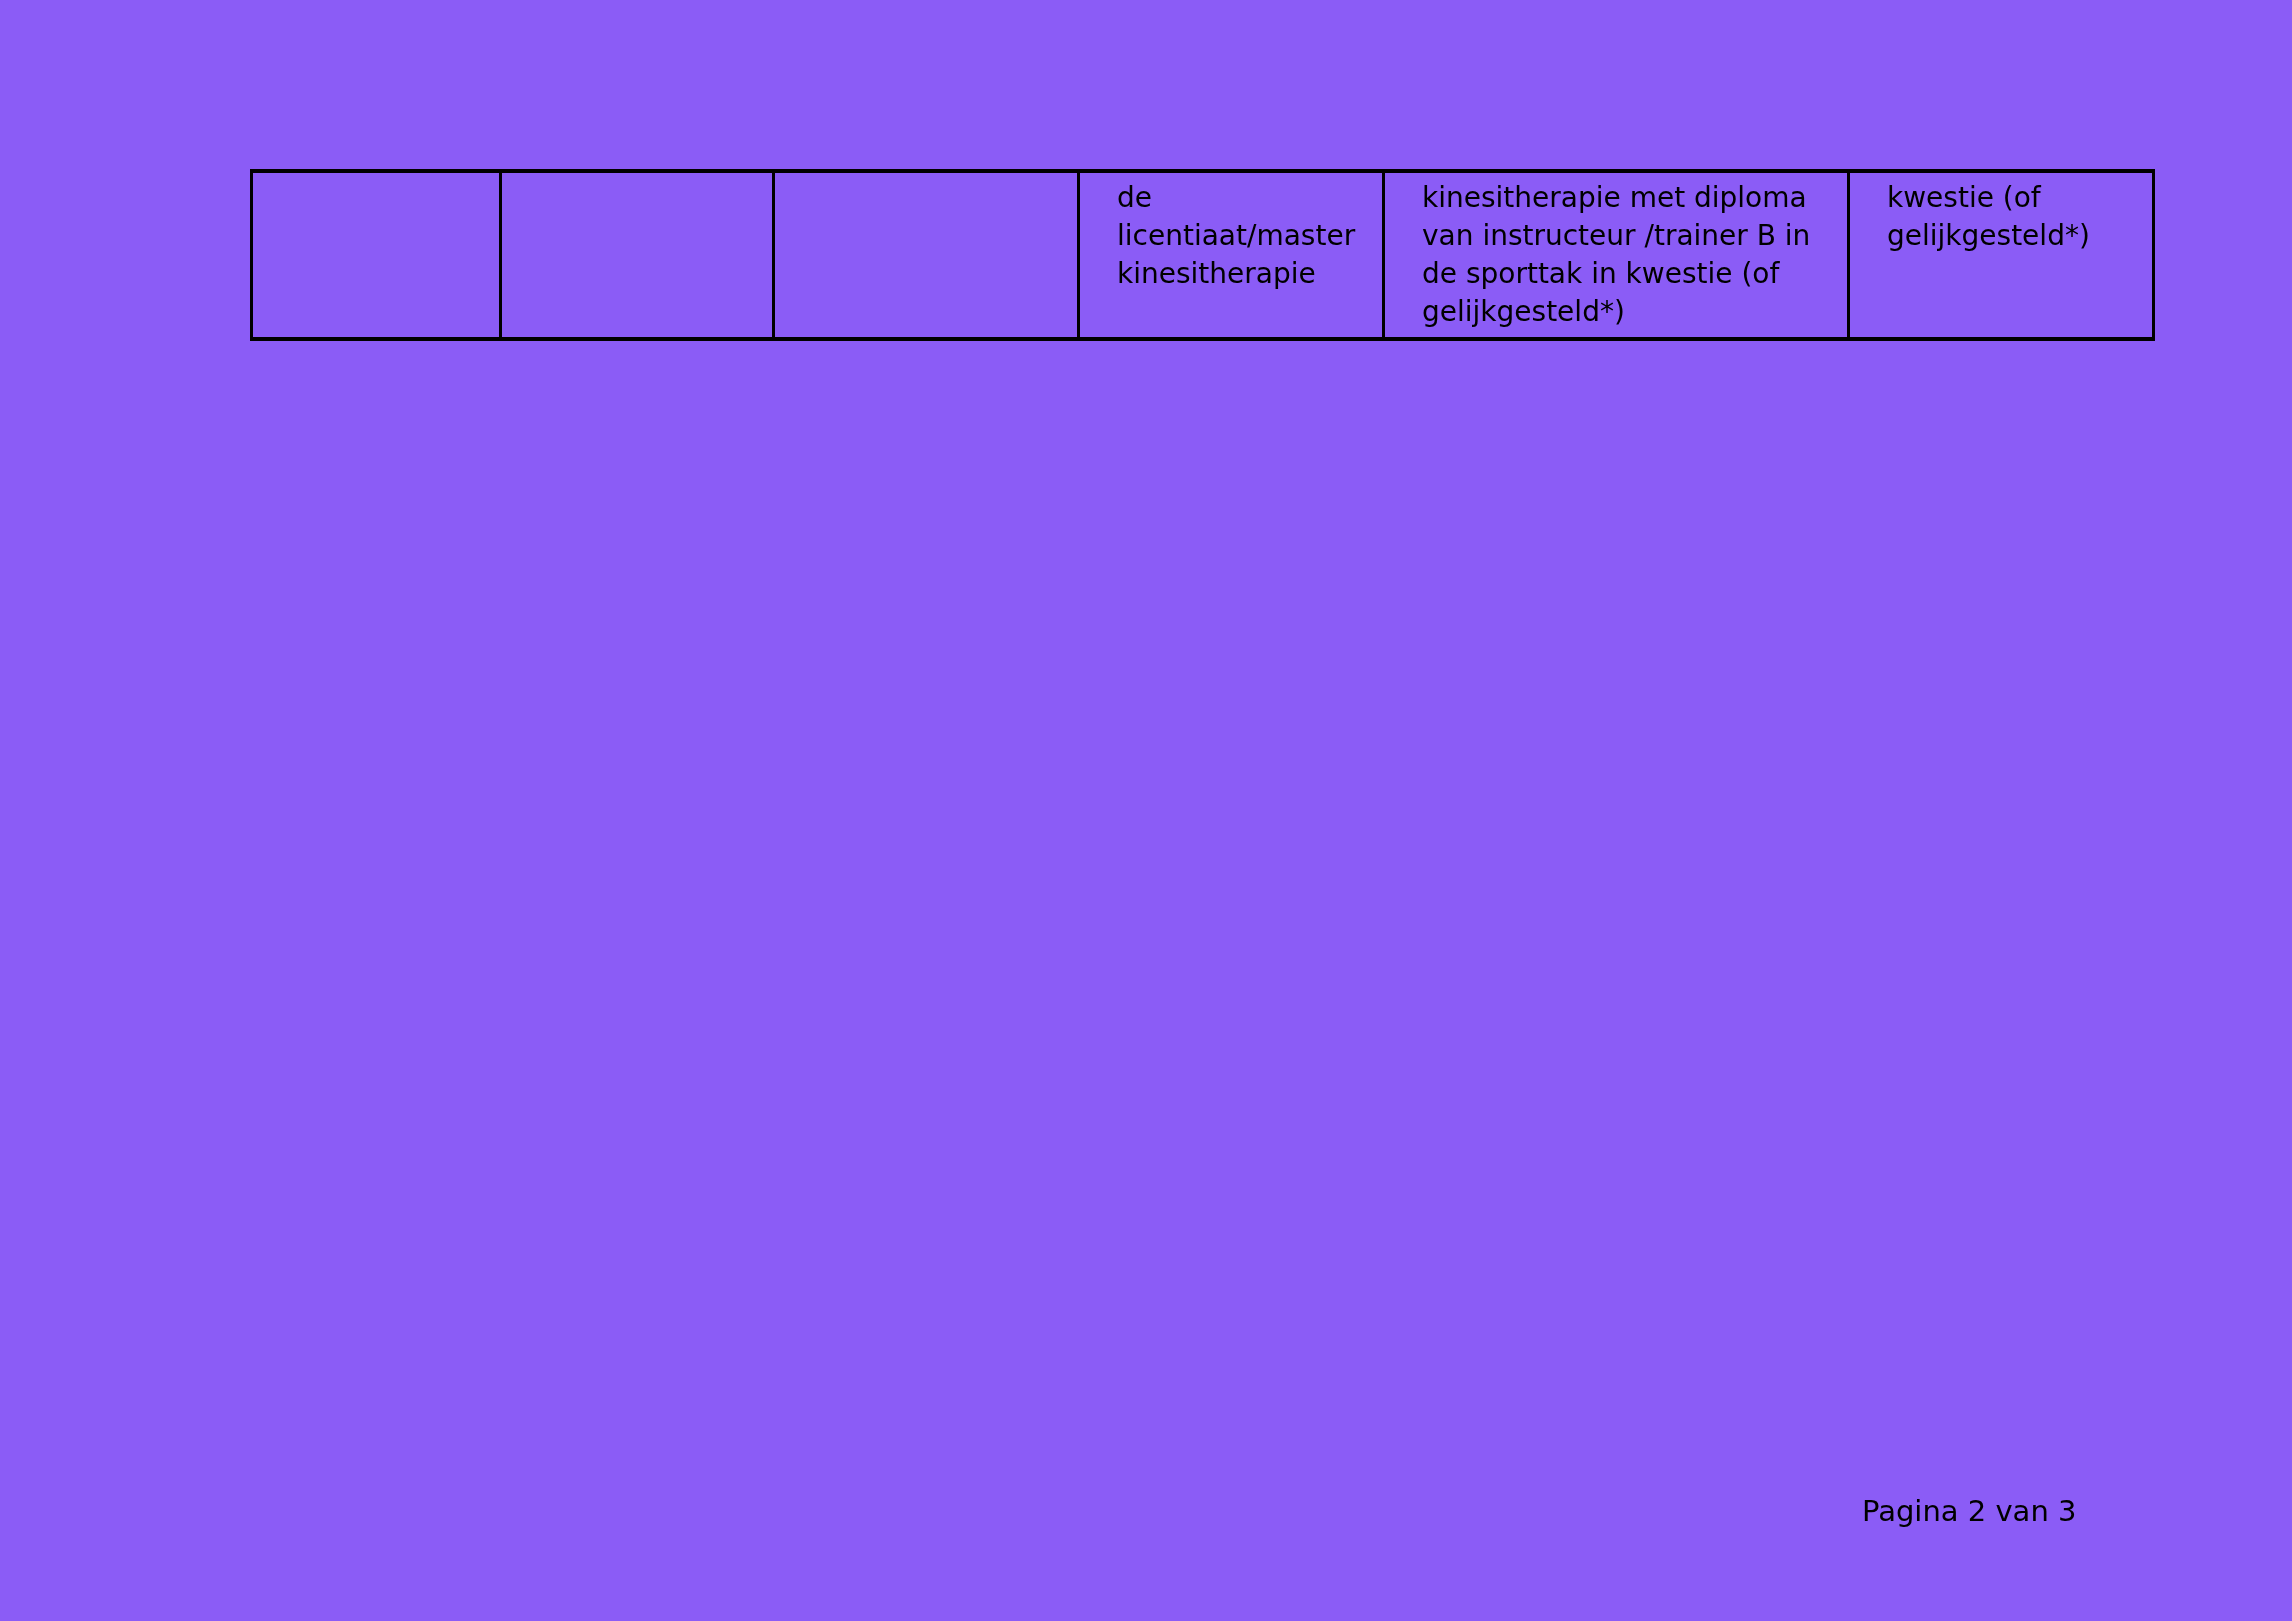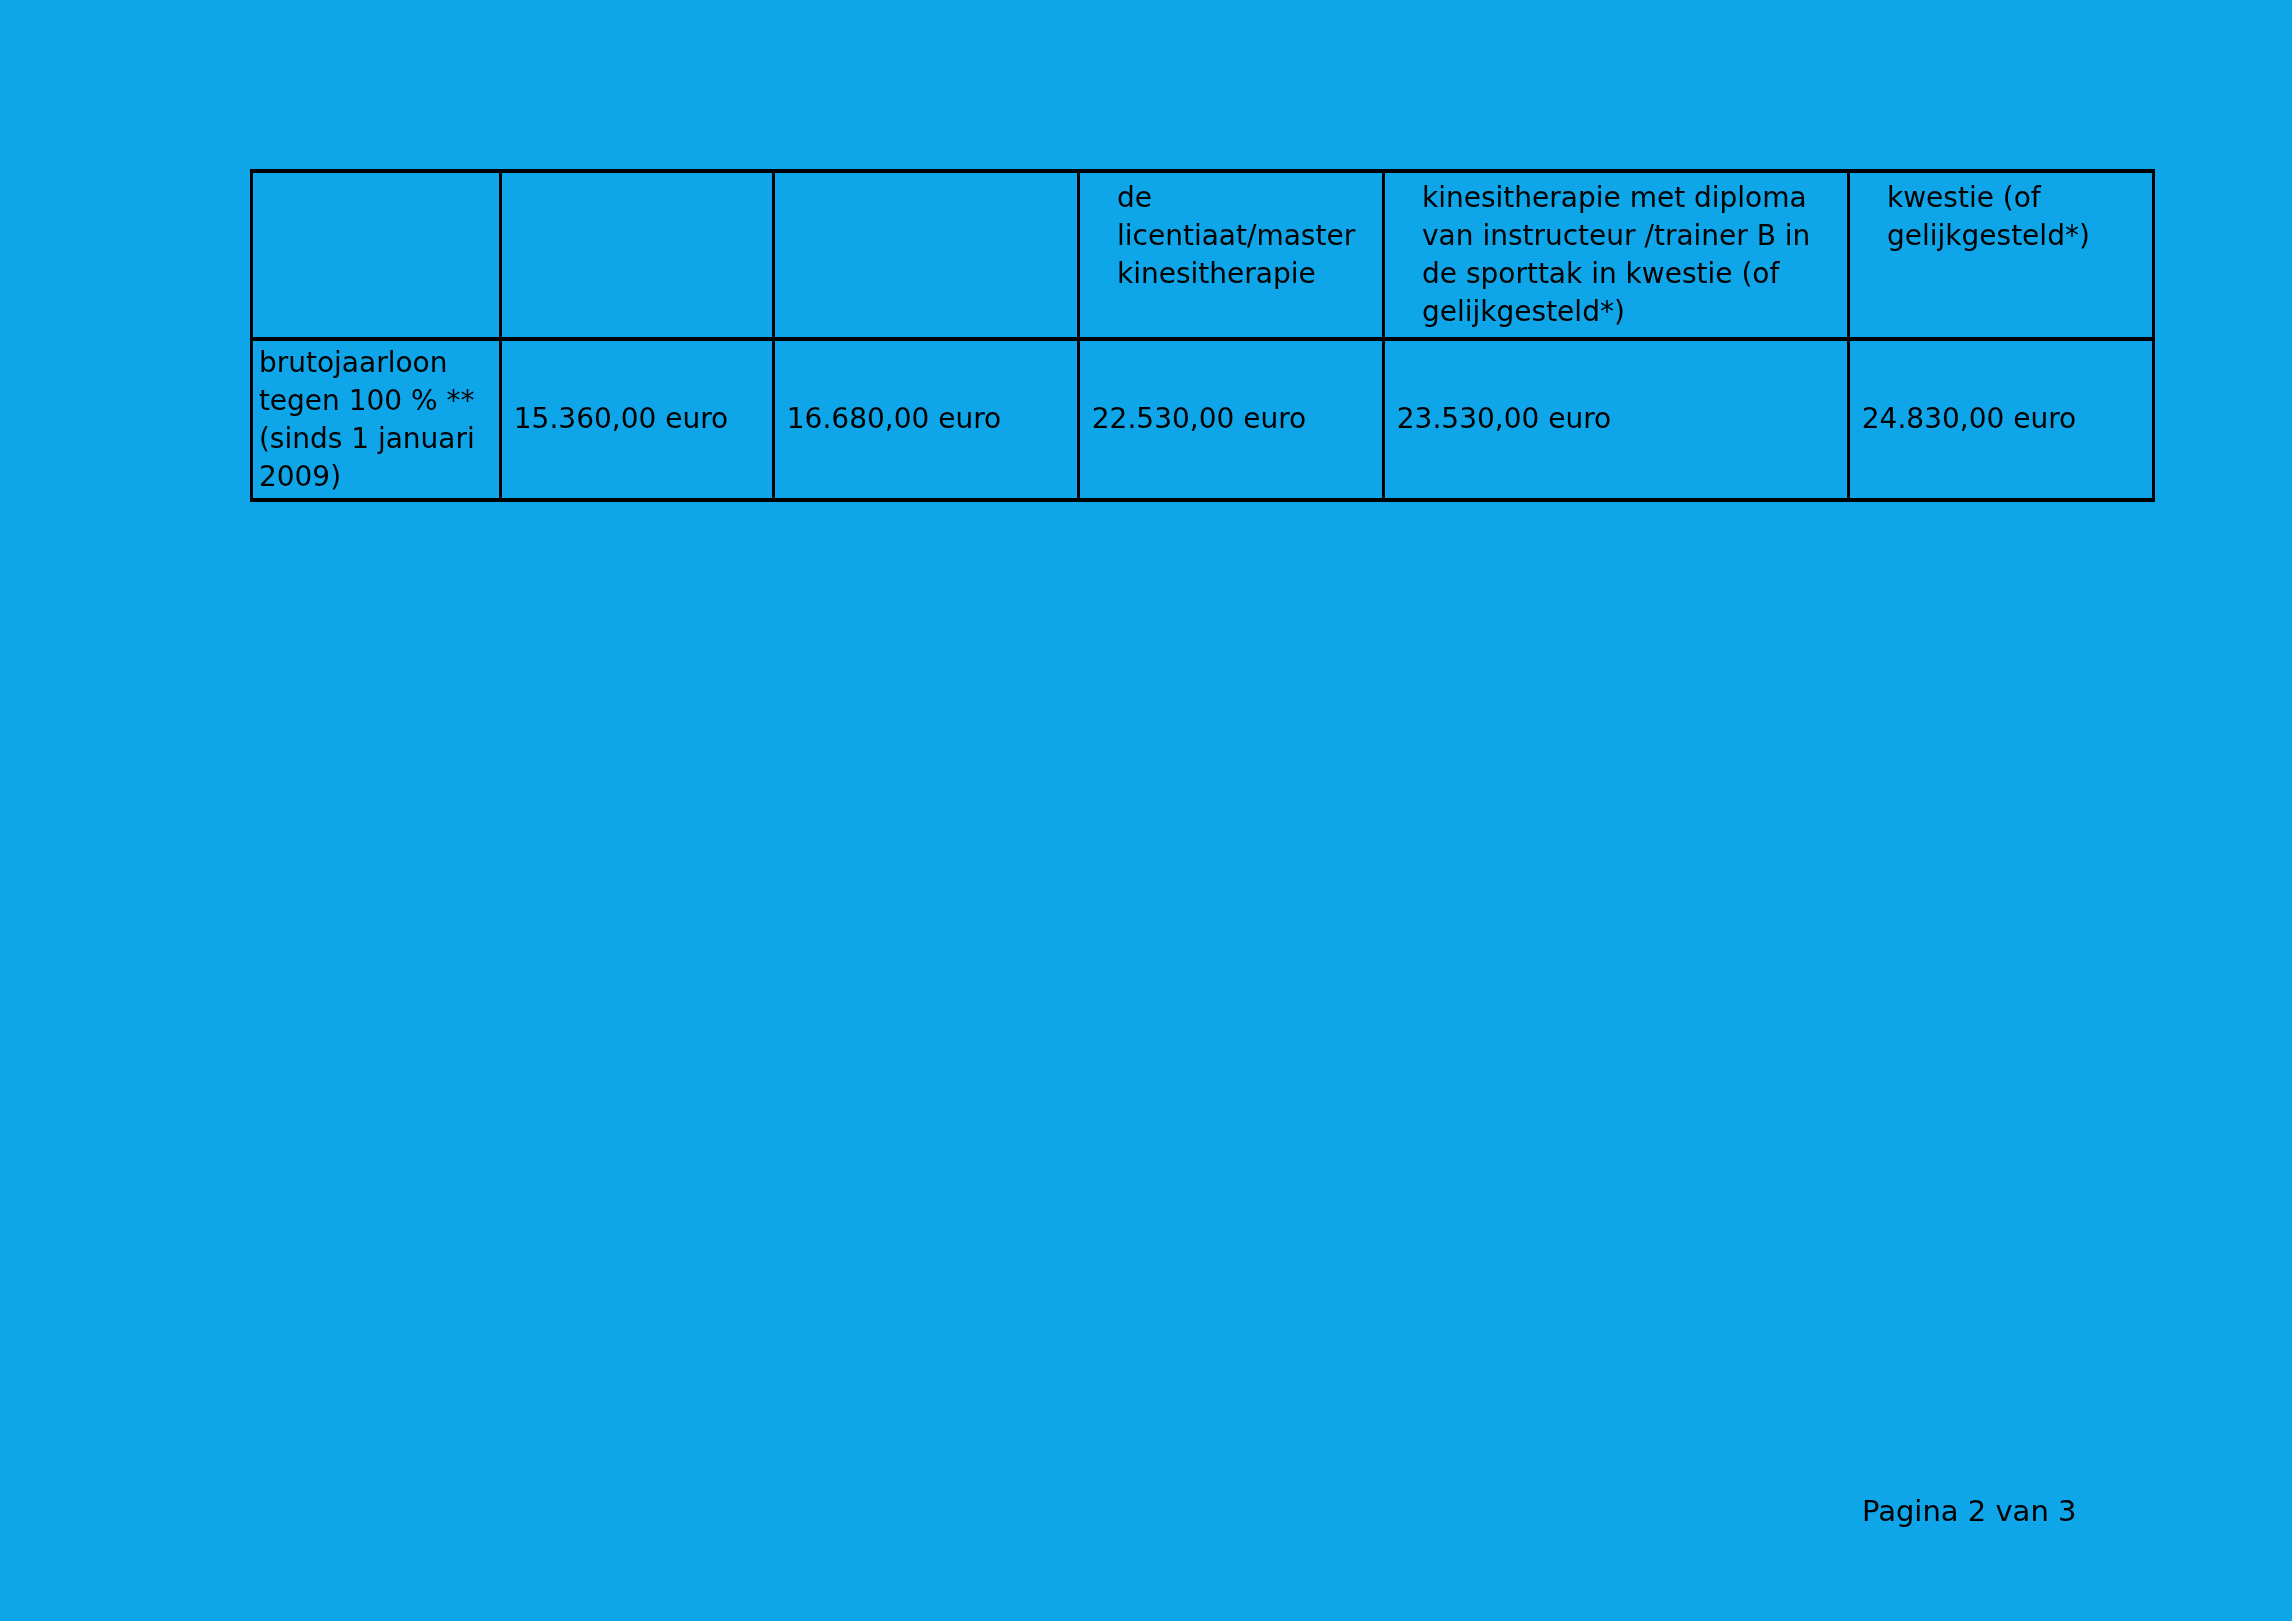--- a/index.html
+++ b/index.html
@@ -1,20 +1,20 @@
 <!DOCTYPE html>
 <html><head>
 <meta charset="utf-8">
 <style>
   html, body { margin: 0; padding: 0; background: #ffffff; }
   .page {
     position: relative;
     width: 2293px;
     height: 1621px;
-    background: #0ea5e9;
+    background: #8b5cf6;
     color: #000000;
     font-family: "DejaVu Sans", sans-serif;
     overflow: hidden;
   }
   table.salary {
     position: absolute;
     left: 250px;
     top: 169px;
     width: 1905px;
     border-collapse: collapse;
@@ -78,30 +78,19 @@
         <td>de
 licentiaat/master
 kinesitherapie</td>
         <td>kinesitherapie met diploma
 van instructeur /trainer B in
 de sporttak in kwestie (of
 gelijkgesteld*)</td>
         <td>kwestie (of
 gelijkgesteld*)</td>
       </tr>
-      <tr class="body-row">
-        <td class="label-cell">brutojaarloon
-tegen 100 % **
-(sinds 1 januari
-2009)</td>
-        <td class="value-cell">15.360,00 euro</td>
-        <td class="value-cell">16.680,00 euro</td>
-        <td class="value-cell">22.530,00 euro</td>
-        <td class="value-cell">23.530,00 euro</td>
-        <td class="value-cell">24.830,00 euro</td>
-      </tr>
     </tbody>
   </table>
 
   <div class="page-footer">Pagina 2 van 3</div>
 
 </div>
 
 
 </body></html>

